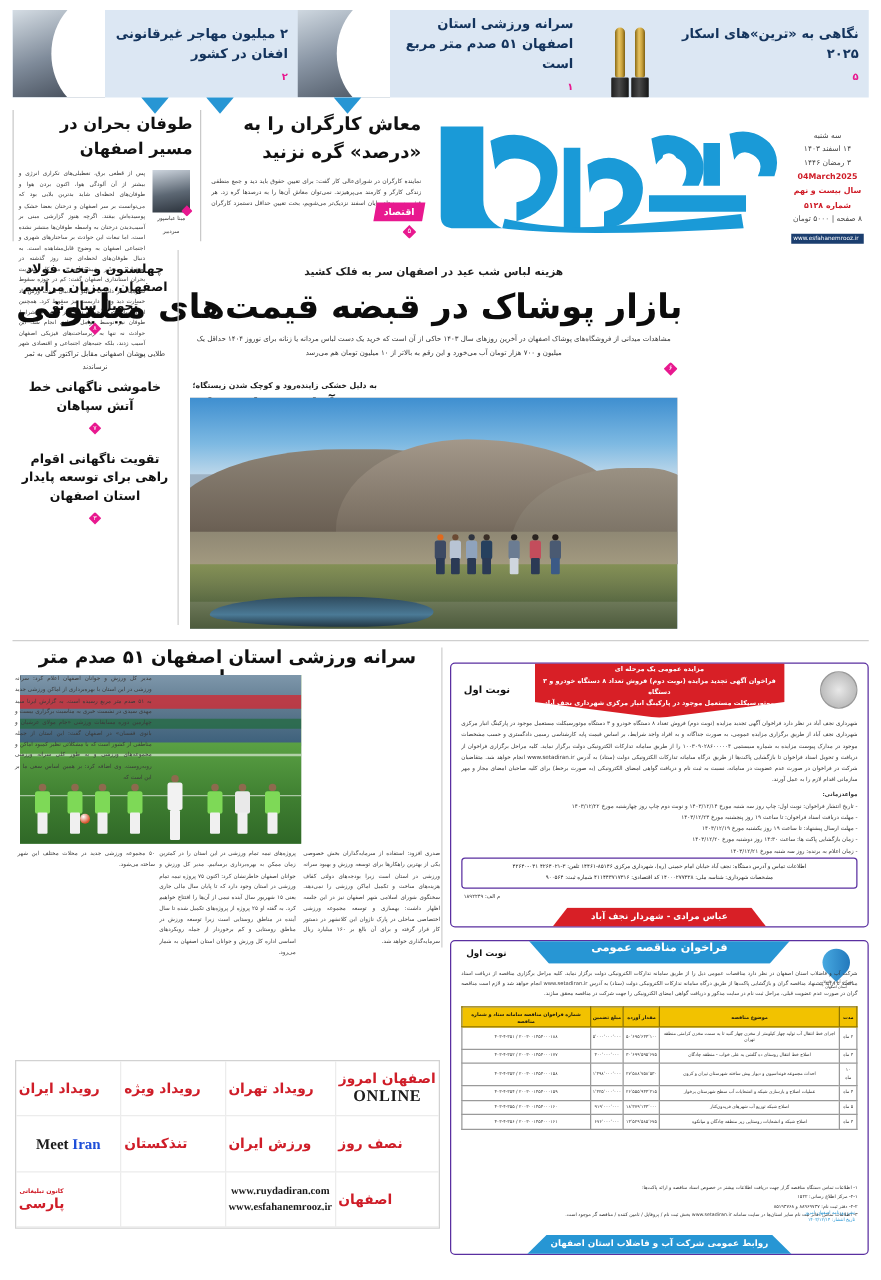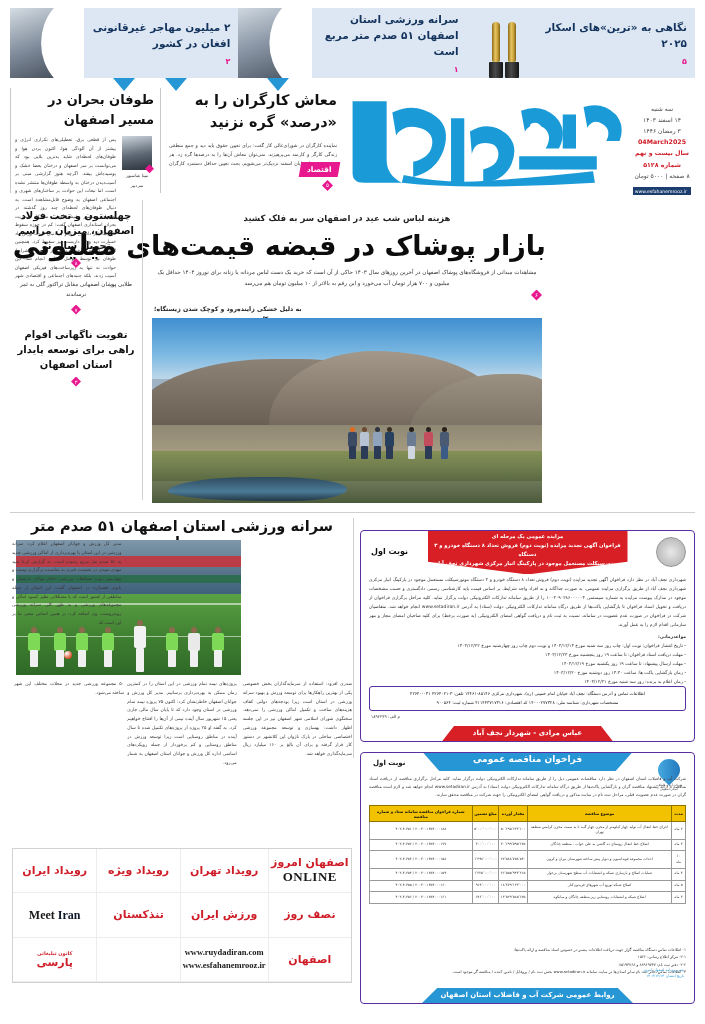--- a/index.html
+++ b/index.html
@@ -344,21 +344,21 @@
     font-size: 11px; font-weight: bold; text-align: center; line-height: 1.2;
     padding: 2px;
   }
   .logo-cell:nth-child(4n) { border-left: none; }
   .logo-cell.red { color: #cf1d28; }
   .logo-cell.dark { color: #1a1a1a; }
   .logo-cell .sub { display:block; font-size: 13px; letter-spacing: .5px; color:#1a1a1a; font-family:"Liberation Serif",serif; }
   .logo-cell.urls { font-size: 8.5px; font-weight: bold; color:#1a1a1a; font-family:"Liberation Serif",serif; line-height:1.6; direction: ltr; }
   .logo-cell.meet { font-family:"Liberation Serif",serif; font-size: 12px; }
   .logo-cell.meet .red { color:#cf1d28; }
-  .mix { color:#cf1d28; }
+  .mix { color:#cf1d28;justify-content:flex-end; }
   .parsi-sub { font-size: 5px; color:#cf1d28; display:block; }
 </style>
 </head>
 <body>
 
 <div class="page">
 
   <div class="teaser-bar">
 
     <div class="teaser">
@@ -475,20 +475,21 @@
   <div class="sidebar-rule"></div>
   <div class="sidebar">
 
     <div class="side-item">
       <div class="side-title">چهلستون و تخت فولاد اصفهان، میزبان مراسم تحویل سال نو</div>
       <div class="side-diamond">۸</div>
     </div>
 
     <div class="side-item">
       <div class="side-kicker">طلایی پوشان اصفهانی مقابل تراکتور گلی به ثمر نرساندند</div>
+      <div class="side-title">خاموشی ناگهانی خط آتش سپاهان</div>
       <div class="side-diamond">۷</div>
     </div>
 
     <div class="side-item">
       <div class="side-title">تقویت ناگهانی اقوام راهی برای توسعه پایدار استان اصفهان</div>
       <div class="side-diamond">۳</div>
     </div>
 
   </div>
 
@@ -727,21 +728,21 @@
     <div class="logo-cell mix">
         <span>نصف روز</span>
       </div>
     <div class="logo-cell mix">
         <span>ورزش ایران</span>
       </div>
     <div class="logo-cell mix">
         <span>تنذکستان</span>
       </div>
     <div class="logo-cell meet dark">
-        <span><span style="color:#1a1a1a">Meet </span><span class="red" style="color:#0f172a">Iran</span></span>
+        <span><span style="color:#1a1a1a">Meet </span><span class="red" style="color:#1d4ed8">Iran</span></span>
       </div>
 
     <div class="logo-cell mix">
         <span>اصفهان</span>
       </div>
     <div class="logo-cell urls">
       <span style="white-space:pre-line">www.ruydadiran.com
 www.esfahanemrooz.ir</span>
     </div>
     <div class="logo-cell"></div>

